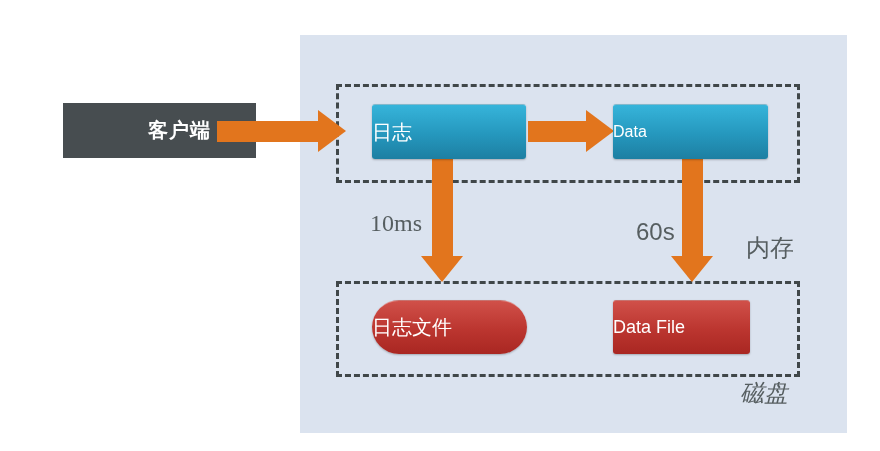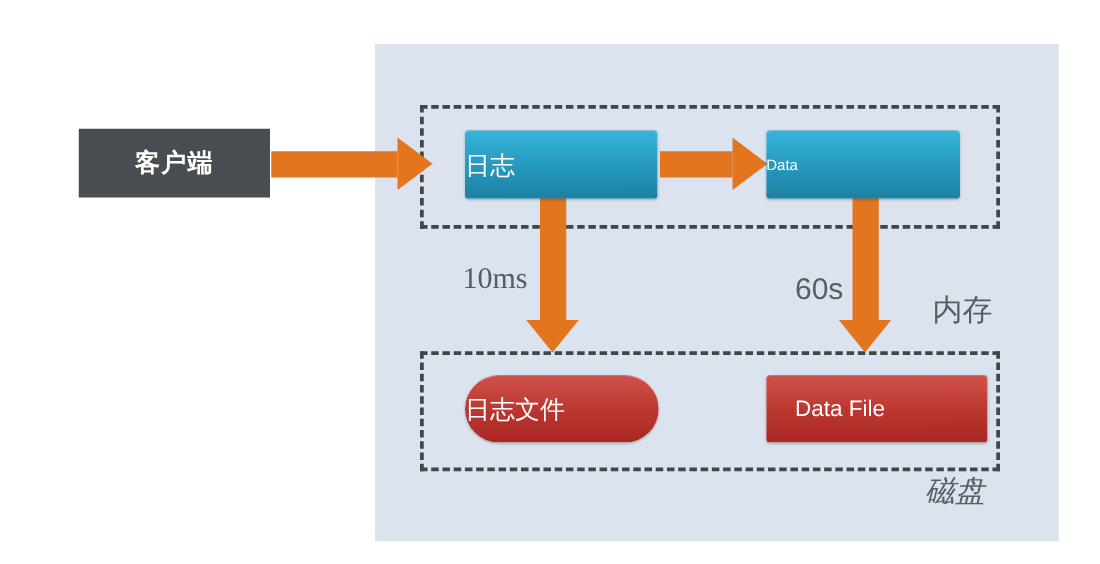--- a/index.html
+++ b/index.html
@@ -30,20 +30,21 @@
     width: 153px;
     height: 55px;
     background: #474d50;
     color: #ffffff;
     font-size: 20px;
     font-weight: bold;
     display: flex;
     align-items: center;
     justify-content: center;
     letter-spacing: 1px;
+    padding-left: 40px;
   }
   .dashed-group {
     position: absolute;
     border: 3px dashed #404749;
     background: transparent;
     z-index: 2;
   }
   .mem-group {
     left: 336px;
     top: 84px;
@@ -67,23 +68,23 @@
   }
   .node-blue {
     background: linear-gradient(to bottom, #36b4da 0%, #2597bd 55%, #1d7fa2 100%);
     border-top: 1px solid rgba(255,255,255,0.45);
   }
   .node-red {
     background: linear-gradient(to bottom, #d05049 0%, #bb352f 55%, #a92722 100%);
     border-top: 1px solid rgba(255,255,255,0.35);
   }
   .node-log       { left: 372px; top: 104px; width: 154px; height: 54px; font-size: 20px; }
-  .node-data      { left: 613px; top: 104px; width: 155px; height: 54px; font-size: 12px; }
+  .node-data      { left: 613px; top: 104px; width: 155px; height: 54px; font-size: 16px; }
   .node-logfile   { left: 372px; top: 300px; width: 155px; height: 53px; font-size: 20px; border-radius: 27px; }
-  .node-datafile  { left: 613px; top: 300px; width: 154px; height: 53px; font-size: 18px; padding-left: 23px; }
+  .node-datafile  { left: 613px; top: 300px; width: 137px; height: 53px; font-size: 18px; }
 
   .arrow-shaft {
     position: absolute;
     background: #e2751d;
     z-index: 4;
   }
   .arrow-head {
     position: absolute;
     width: 0;
     height: 0;

